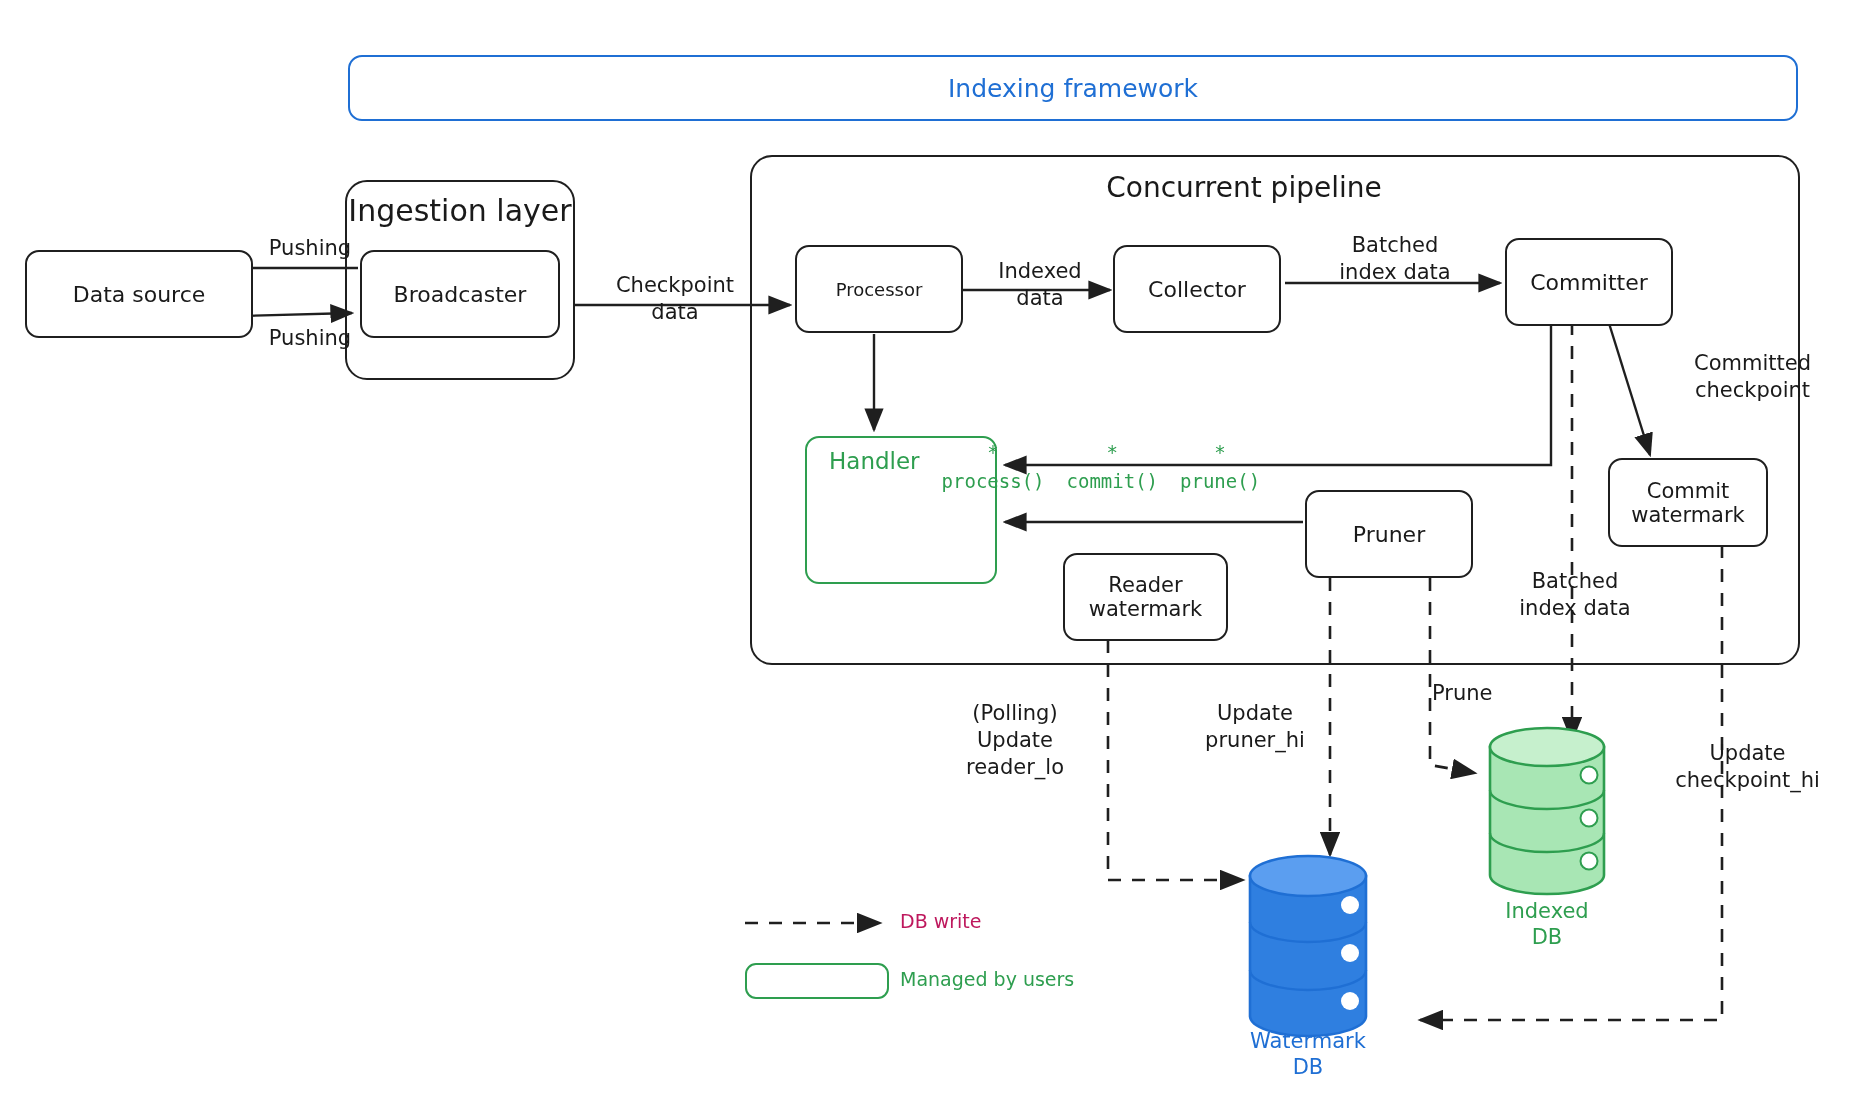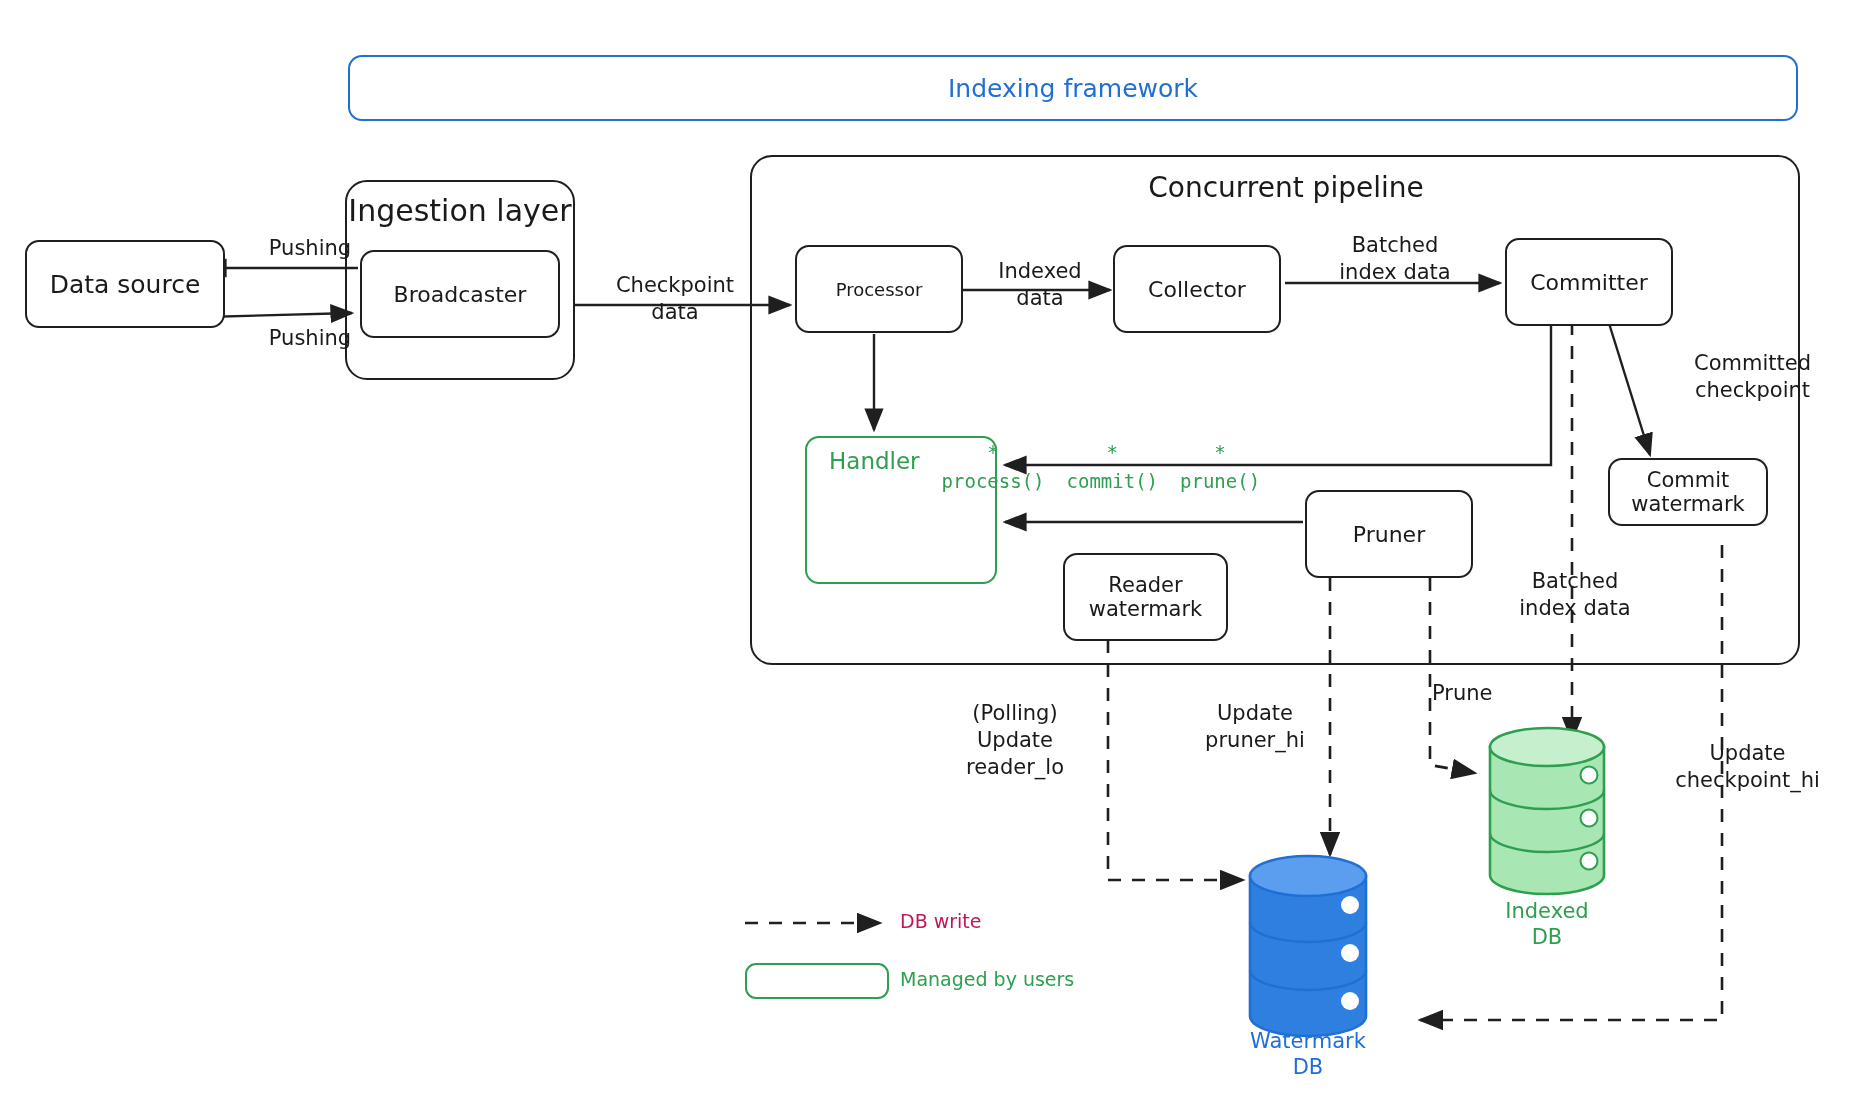--- a/index.html
+++ b/index.html
@@ -169,33 +169,33 @@
       <circle cx="1589" cy="861" r="8.5" fill="#ffffff" stroke="#2e9e4f" stroke-width="2"></circle>
     </g>
   </svg>
 
   <div class="node title-banner" style="left:348px; top:55px; width:1450px; height:66px; font-size:25px;">Indexing framework</div>
 
   <div class="node group" style="left:345px; top:180px; width:230px; height:200px;"></div>
   <div class="label" style="left:345px; top:192px; width:230px; font-size:30px;">Ingestion layer</div>
 
   <div class="node group" style="left:750px; top:155px; width:1050px; height:510px;"></div>
-  <div class="label" style="left:750px; top:170px; width:1072px; font-size:28px;">Concurrent pipeline</div>
-
-  <div class="node box" style="left:25px; top:240px; width:200px; height:88px; font-size:25px;">Data source</div>
+  <div class="label" style="left:708px; top:170px; width:1072px; font-size:28px;">Concurrent pipeline</div>
+
+  <div class="node box" style="left:25px; top:250px; width:228px; height:88px; font-size:22px;">Data source</div>
 
   <div class="node box" style="left:360px; top:250px; width:200px; height:88px; font-size:22px;">Broadcaster</div>
 
   <div class="node box" style="left:795px; top:245px; width:168px; height:88px; font-size:18px;">Processor</div>
 
   <div class="node box" style="left:1113px; top:245px; width:168px; height:88px; font-size:22px;">Collector</div>
 
   <div class="node box" style="left:1505px; top:238px; width:168px; height:88px; font-size:22px;">Committer</div>
 
-  <div class="node box" style="left:1608px; top:458px; width:160px; height:68px; font-size:21px;">Commit
+  <div class="node box" style="left:1608px; top:458px; width:160px; height:89px; font-size:21px;">Commit
 watermark</div>
 
   <div class="node box" style="left:1305px; top:490px; width:168px; height:88px; font-size:22px;">Pruner</div>
 
   <div class="node box" style="left:1063px; top:553px; width:165px; height:88px; font-size:21px;">Reader
 watermark</div>
 
   <div class="node green-box" style="left:805px; top:436px; width:192px; height:148px; flex-direction:row;">
     <div class="handler-title">Handler</div>
     <div class="handler-list">* process()</div>

